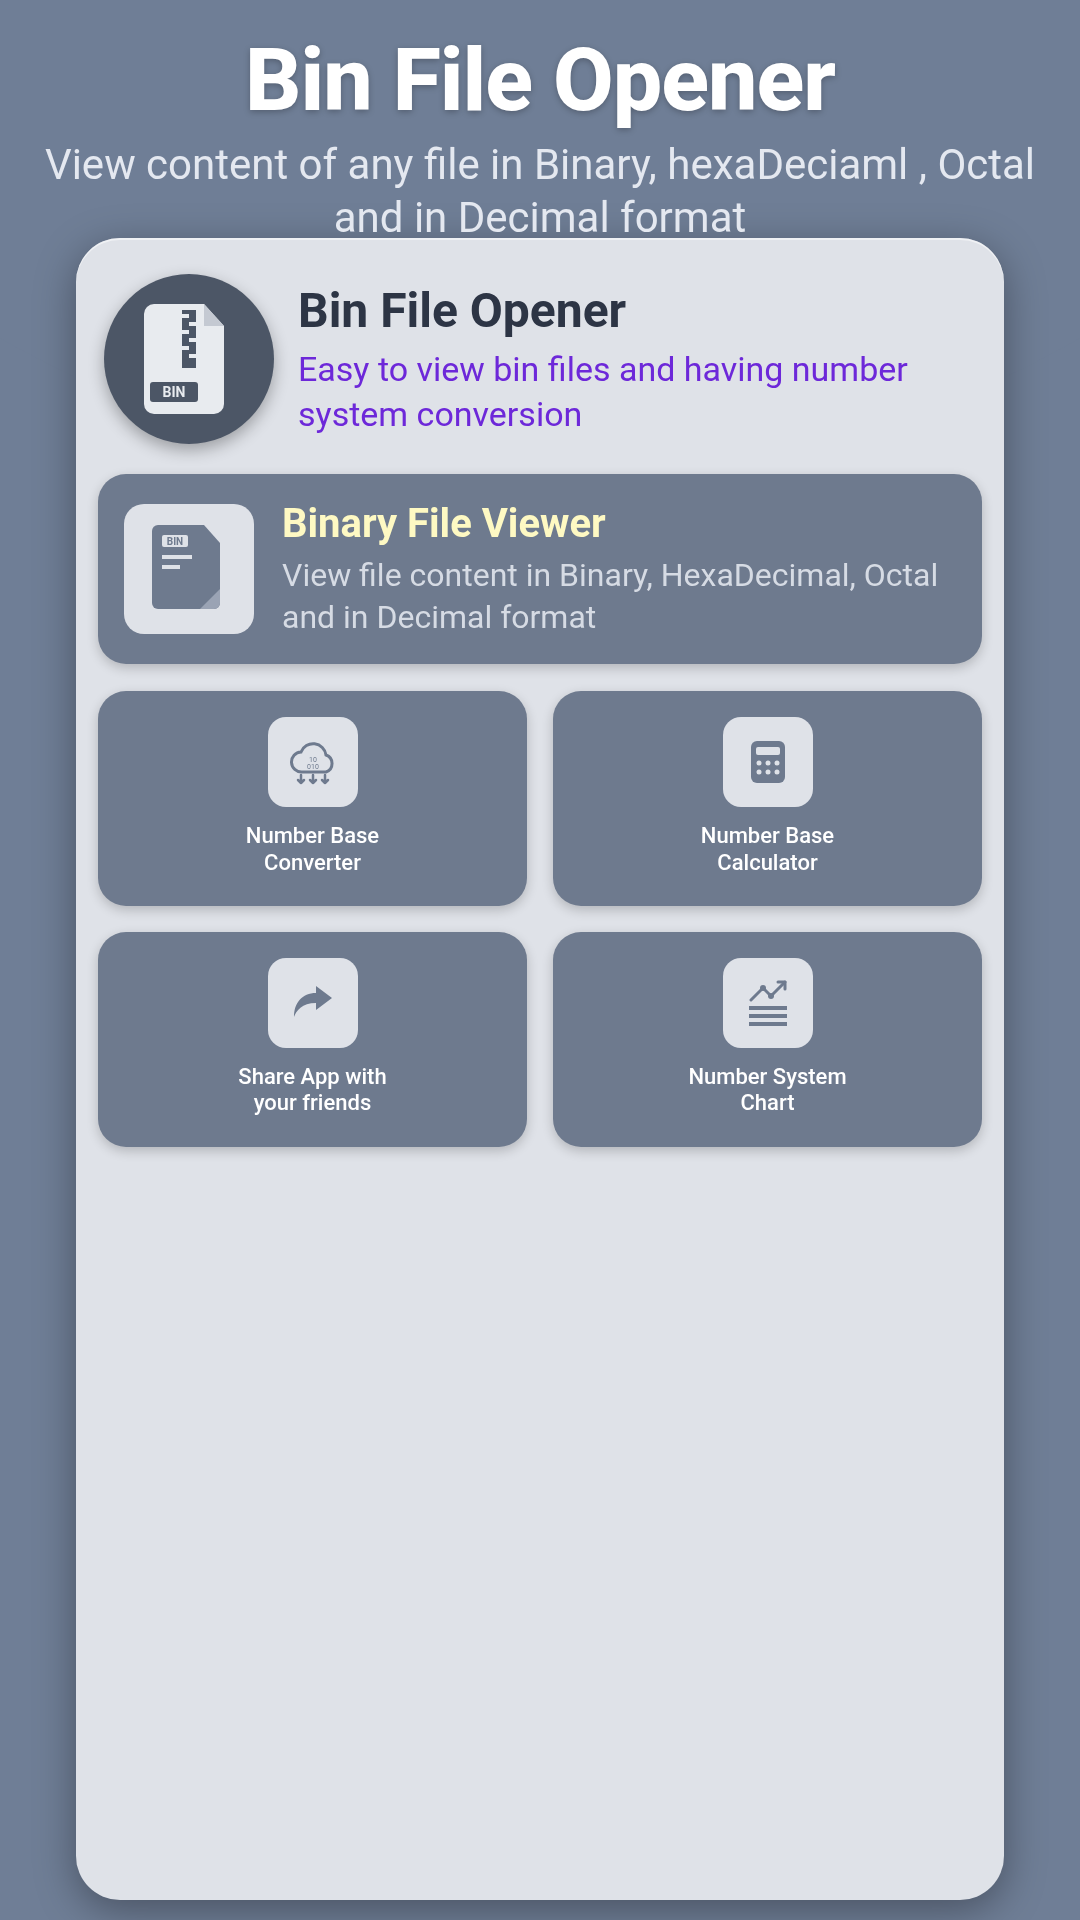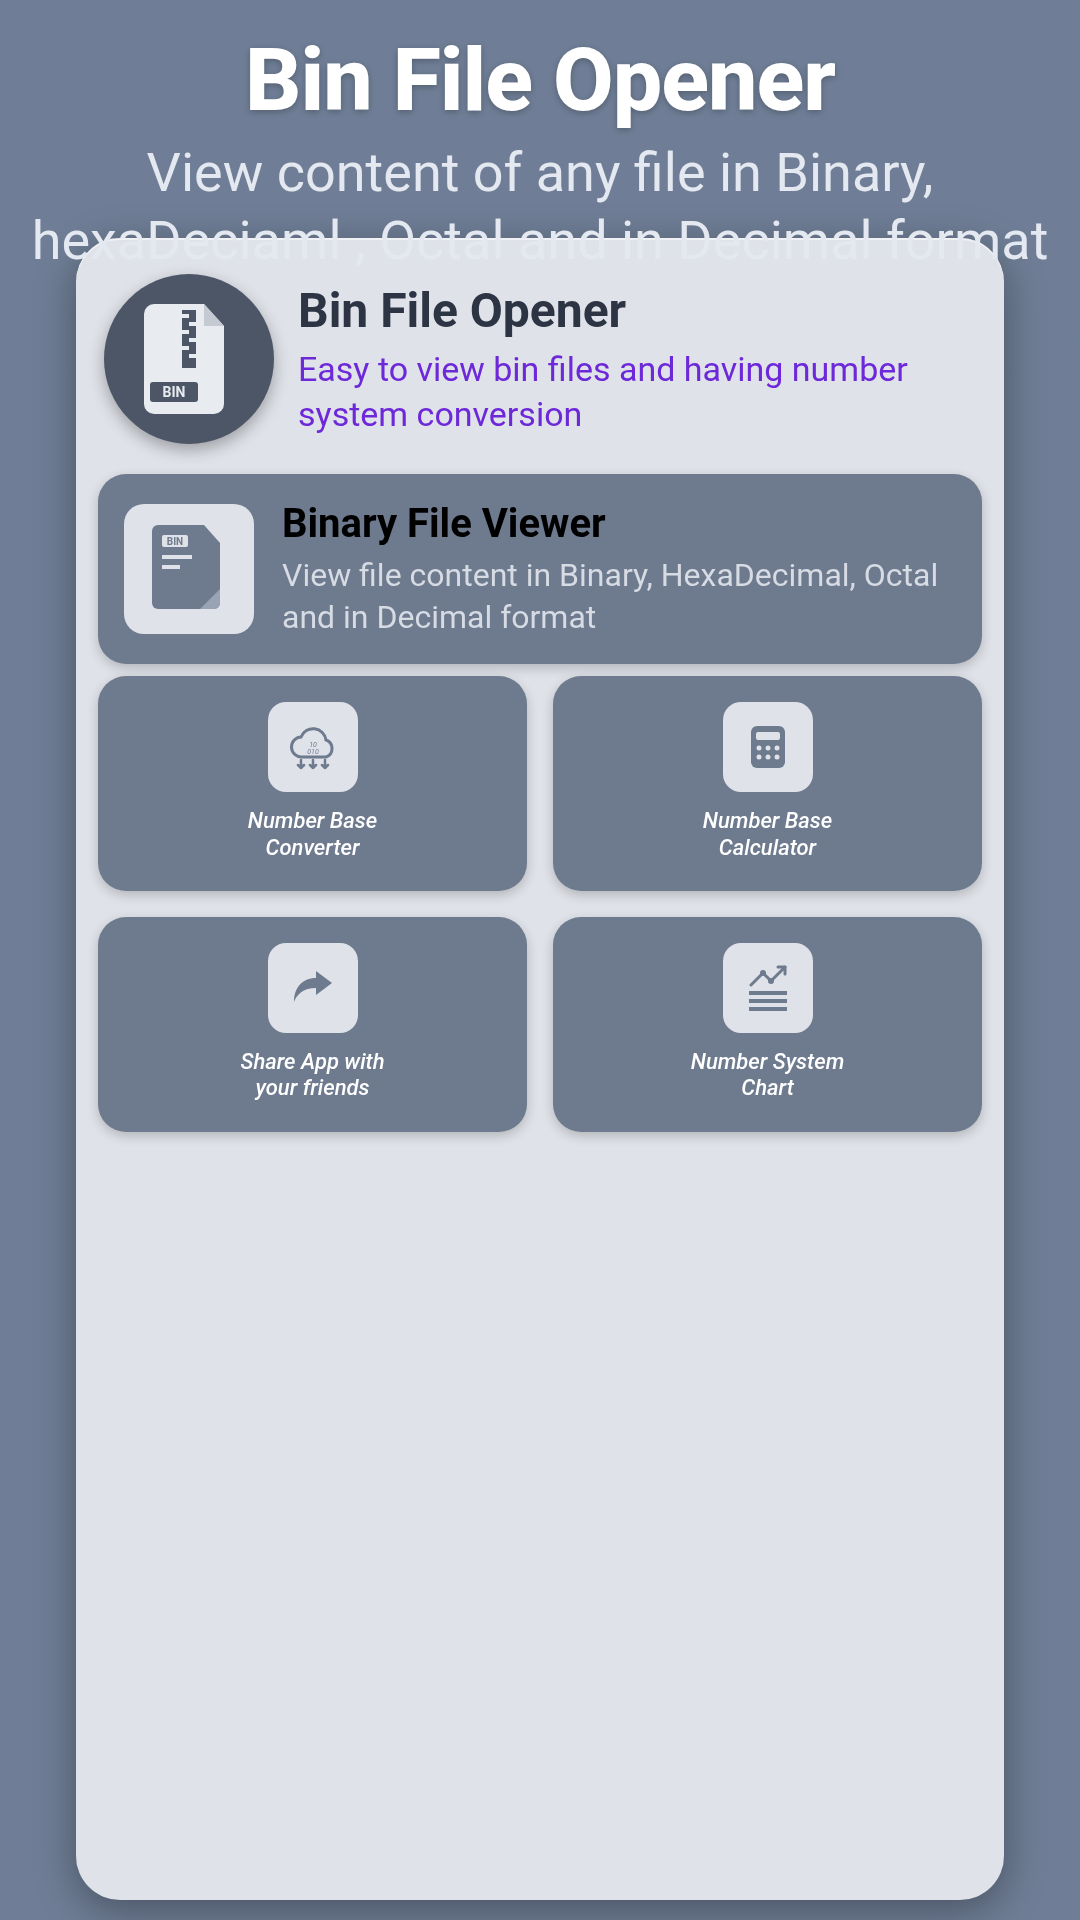--- a/index.html
+++ b/index.html
@@ -33,21 +33,21 @@
     padding-top:28px;
     color:#fff;
   }
   .hero h1 {
     font-size:88px;
     font-weight:800;
     letter-spacing:-1px;
     text-shadow:0 2px 6px rgba(0,0,0,.25);
   }
   .hero p {
-    font-size:54px;
+    font-size:42px;
     font-weight:400;
     color:#e4e8f0;
     line-height:1.25;
     margin-top:8px;
     padding:0 13px;
   }
 
   .card {
     position:absolute;
     left:76px; right:76px;
@@ -99,37 +99,36 @@
   }
   .feature-wide .tile-icon {
     width:130px; height:130px;
     background:#dfe2e8;
     border-radius:20px;
     display:flex; align-items:center; justify-content:center;
     flex-shrink:0;
   }
   .feature-wide .tile-icon svg { width:74px; height:88px; }
   .feature-wide h3 {
-    color:#000000;
+    color:#fef9c3;
     font-size:40px;
     font-weight:700;
     margin-bottom:8px;
   }
   .feature-wide p {
     color:#d6dbe4;
     font-size:32px;
     line-height:1.3;
   }
 
   .grid {
     display:grid;
     grid-template-columns:1fr 1fr;
     gap:26px;
-    margin-top:12px;
-    font-style:italic;
+    margin-top:27px;
   }
   .tile {
     background:#6e7a8e;
     border-radius:28px;
     padding:26px 18px 30px;
     display:flex;
     flex-direction:column;
     align-items:center;
     text-align:center;
     box-shadow:0 4px 12px rgba(0,0,0,.2);

